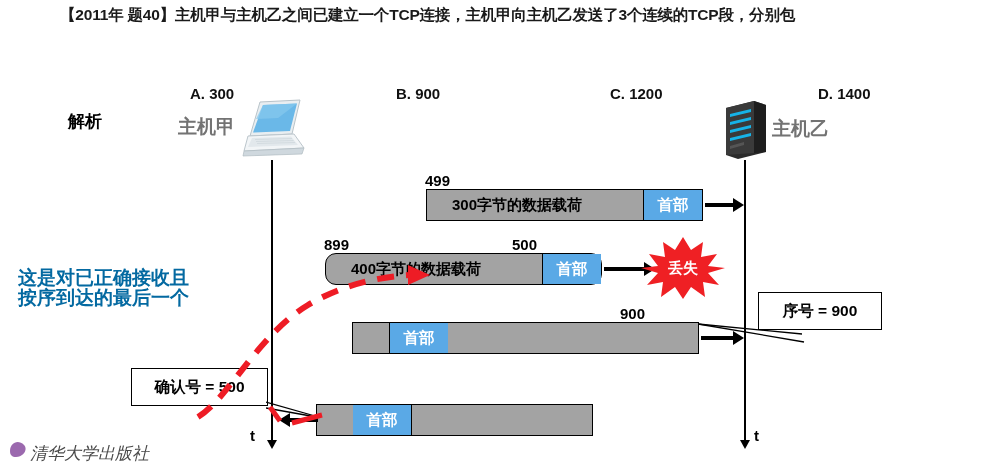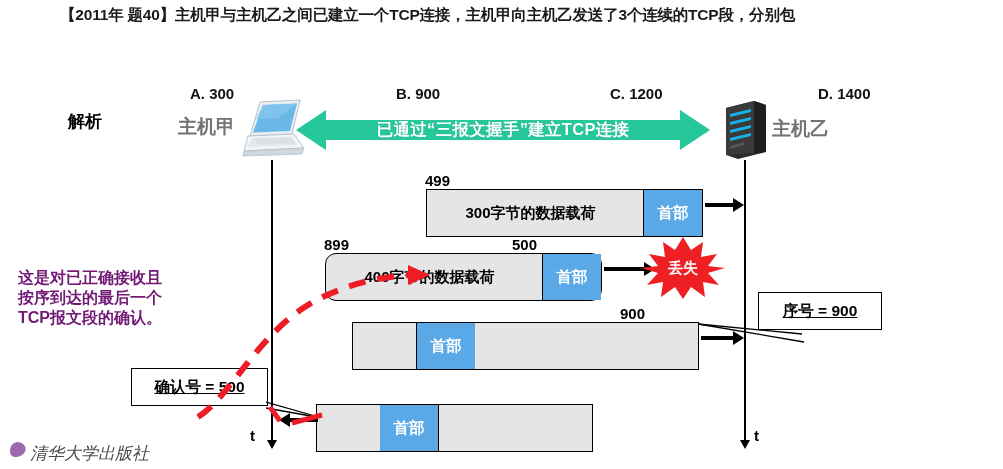--- a/index.html
+++ b/index.html
@@ -88,25 +88,24 @@
     font-weight:bold;
     letter-spacing:0.3px;
     white-space:nowrap;
     text-shadow:0 0 1px rgba(0,0,0,.15);
   }
 
   
   .seg{
     position:absolute;
     border:1.6px solid #000;
-    background:#e5e5e5;
+    background:#a3a3a3;
     display:flex;
-    height:48px;
+    height:32px;
     box-sizing:border-box;
-    padding-left:27px;
   }
   .seg .payload{
     flex:1 1 auto;
     display:flex;align-items:center;justify-content:center;
     font-size:15px;font-weight:bold;color:#000;
     white-space:nowrap;
   }
   .seg .hdr{
     flex:0 0 auto;
     background:#5aa9e6;
@@ -155,28 +154,27 @@
 
   
   .callout{
     position:absolute;
     border:1.6px solid #000;
     background:#ffffff;
     display:flex;align-items:center;justify-content:center;
     font-size:15.5px;font-weight:bold;color:#000;
     white-space:nowrap;
     box-sizing:border-box;
-    text-decoration:underline;
   }
 
   
   .red-note{
     position:absolute;
-    color:#701a75;
-    font-size:16px;
+    color:#0369a1;
+    font-size:19px;
     font-weight:bold;
     line-height:20px;
     text-align:left;
     white-space:nowrap;
   }
 
   
   .wm{
     position:absolute;
     left:6px;bottom:-6px;
@@ -228,26 +226,20 @@
         <polygon points="10,22 31,17 31,20 10,25"></polygon>
         <polygon points="10,30 31,25 31,28 10,33"></polygon>
         <polygon points="10,38 31,33 31,36 10,41"></polygon>
       </g>
       <g fill="#555">
         <polygon points="10,46 24,42 24,45 10,49"></polygon>
       </g>
     </svg>
   </div>
 
-  <div class="banner">
-    <svg width="414" height="44" viewBox="0 0 414 44">
-      <polygon points="0,22 30,2 30,12 384,12 384,2 414,22 384,42 384,32 30,32 30,42" fill="#25c79b"></polygon>
-    </svg>
-    <div class="banner-text">已通过“三报文握手”建立TCP连接</div>
-  </div>
 
   <div class="timeline" style="left:271px;top:160px;height:282px;"></div>
   <div class="t-arrow" style="left:267px;top:440px;"></div>
   <div class="t-mark" style="left:250px;top:427px;">t</div>
 
   <div class="timeline" style="left:744px;top:160px;height:282px;"></div>
   <div class="t-arrow" style="left:740px;top:440px;"></div>
   <div class="t-mark" style="left:754px;top:427px;">t</div>
 
   <div class="seq-num" style="left:425px;top:172px;">499</div>
@@ -304,21 +296,20 @@
     <polygon points="228,80 250,90 228,100" fill="#ee1c25"></polygon>
   </svg>
   <svg class="abs" style="left:266px;top:403px;" width="70" height="26" overflow="visible">
     <path d="M 4 4 L 14 18" fill="none" stroke="#ee1c25" stroke-width="5"></path>
     <path d="M 26 20 L 56 12" fill="none" stroke="#ee1c25" stroke-width="5"></path>
   </svg>
 
   <div class="red-note" style="left:18px;top:268px;">
     <div>这是对已正确接收且</div>
     <div>按序到达的最后一个</div>
-    <div>TCP报文段的确认。</div>
   </div>
 
   <div class="wm">
     <svg width="200" height="34" viewBox="0 0 200 34">
       <path d="M4 14 C4 6, 12 2, 18 8 C22 12, 18 20, 10 20 C6 20, 4 18, 4 14 Z" fill="#8a4fa0"></path>
       <g fill="#2a2a2a" font-family="Liberation Serif, serif" font-size="17" font-style="italic">
         <text x="24" y="22">清华大学出版社</text>
       </g>
     </svg>
   </div>

